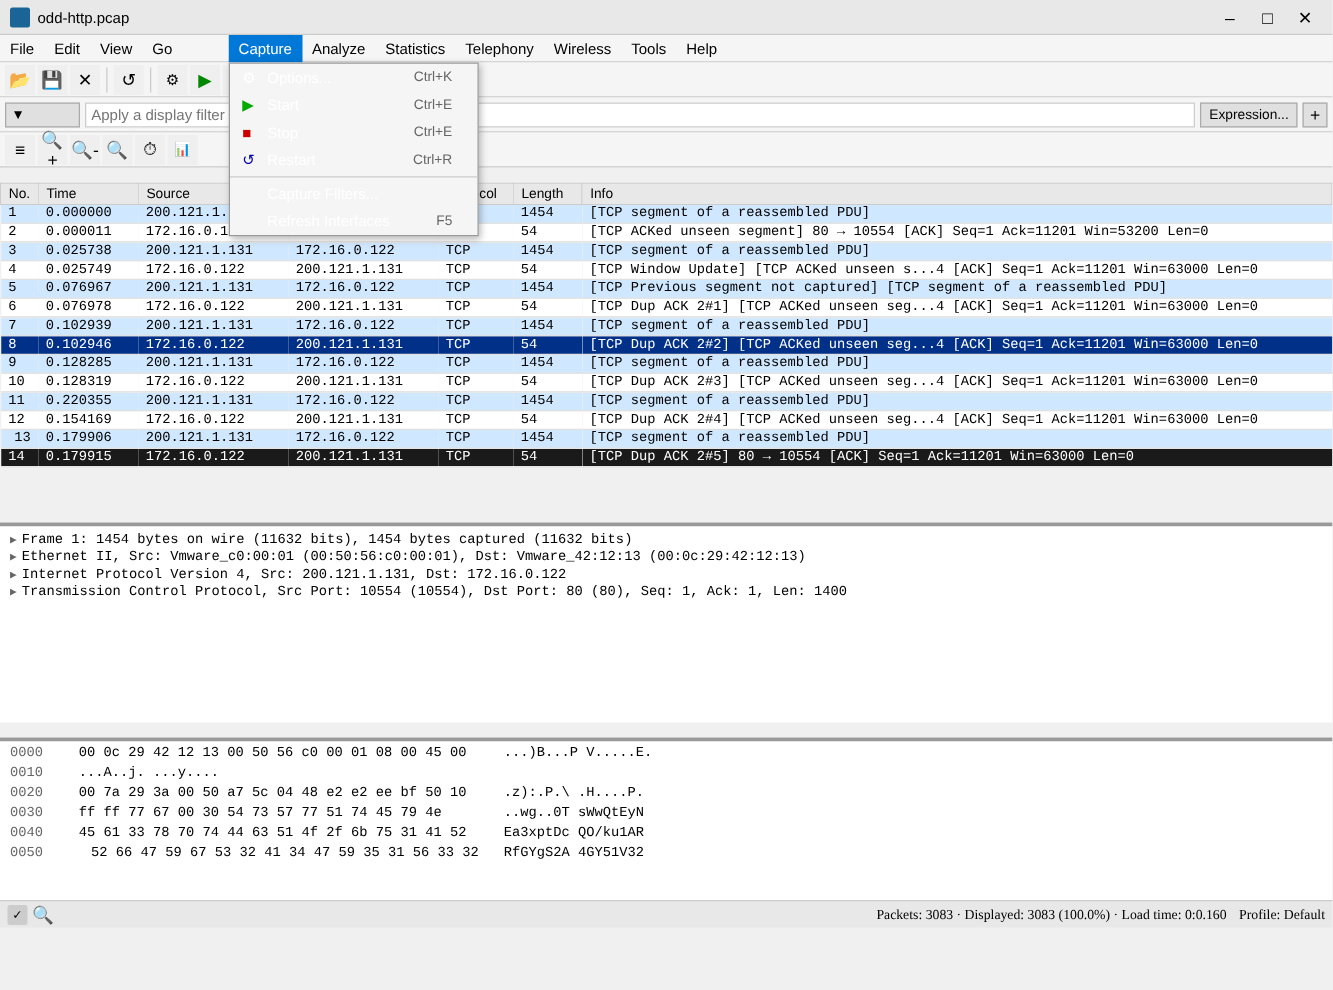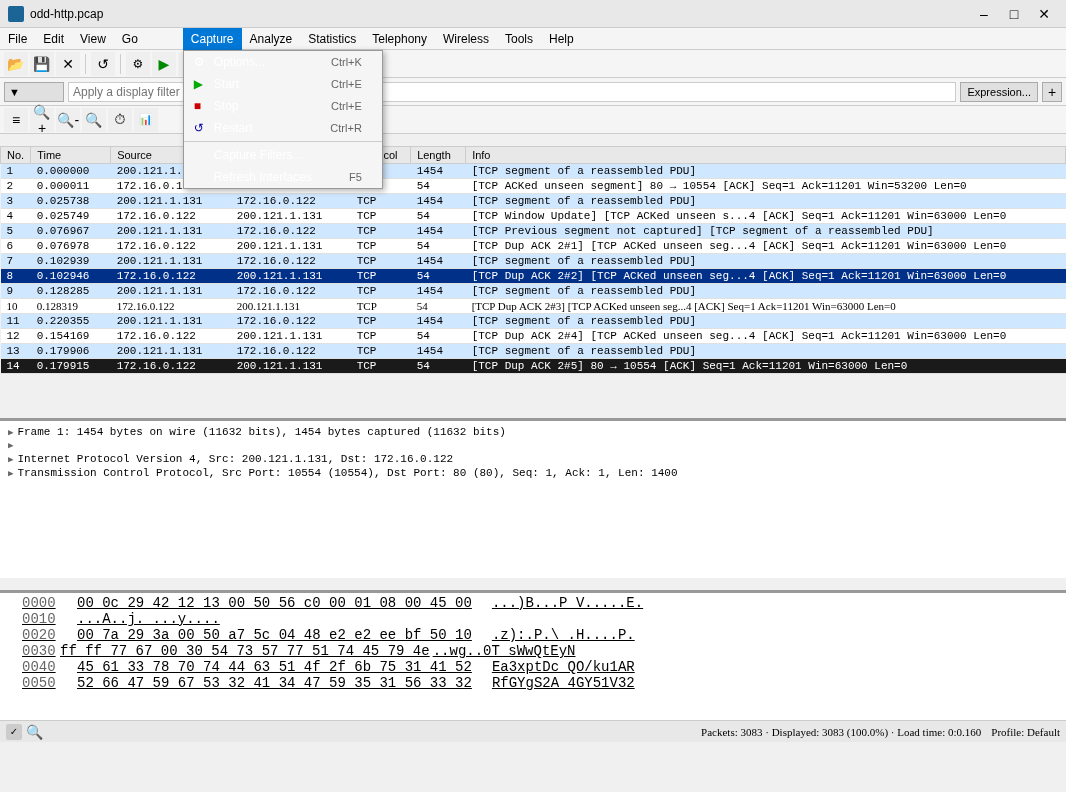--- a/index.html
+++ b/index.html
@@ -270,21 +270,21 @@
         </tr>
         <tr style="background: rgb(208, 232, 255); color: black;">
           <td style="overflow: hidden; text-overflow: ellipsis;">9</td>
           <td style="overflow: hidden; text-overflow: ellipsis;">0.128285</td>
           <td style="overflow: hidden; text-overflow: ellipsis;">200.121.1.131</td>
           <td style="overflow: hidden; text-overflow: ellipsis;">172.16.0.122</td>
           <td style="overflow: hidden; text-overflow: ellipsis;">TCP</td>
           <td style="overflow: hidden; text-overflow: ellipsis;">1454</td>
           <td style="max-width: 400px; overflow: hidden; text-overflow: ellipsis;">[TCP segment of a reassembled PDU]</td>
         </tr>
-        <tr style="background: white; color: black; font-family: Liberation Serif, serif;">
+        <tr style="background: white; color: black;">
           <td style="overflow: hidden; text-overflow: ellipsis;">10</td>
           <td style="overflow: hidden; text-overflow: ellipsis;">0.128319</td>
           <td style="overflow: hidden; text-overflow: ellipsis;">172.16.0.122</td>
           <td style="overflow: hidden; text-overflow: ellipsis;">200.121.1.131</td>
           <td style="overflow: hidden; text-overflow: ellipsis;">TCP</td>
           <td style="overflow: hidden; text-overflow: ellipsis;">54</td>
           <td style="max-width: 400px; overflow: hidden; text-overflow: ellipsis;">[TCP Dup ACK 2#3] [TCP ACKed unseen seg...4 [ACK] Seq=1 Ack=11201 Win=63000 Len=0</td>
         </tr>
         <tr style="background: rgb(208, 232, 255); color: black;">
           <td style="overflow: hidden; text-overflow: ellipsis;">11</td>
@@ -298,21 +298,21 @@
         <tr style="background: white; color: black;">
           <td style="overflow: hidden; text-overflow: ellipsis;">12</td>
           <td style="overflow: hidden; text-overflow: ellipsis;">0.154169</td>
           <td style="overflow: hidden; text-overflow: ellipsis;">172.16.0.122</td>
           <td style="overflow: hidden; text-overflow: ellipsis;">200.121.1.131</td>
           <td style="overflow: hidden; text-overflow: ellipsis;">TCP</td>
           <td style="overflow: hidden; text-overflow: ellipsis;">54</td>
           <td style="max-width: 400px; overflow: hidden; text-overflow: ellipsis;">[TCP Dup ACK 2#4] [TCP ACKed unseen seg...4 [ACK] Seq=1 Ack=11201 Win=63000 Len=0</td>
         </tr>
         <tr style="background: rgb(208, 232, 255); color: black;">
-          <td style="overflow: hidden; text-overflow: ellipsis;">13</td>
+          <td style="overflow: hidden; text-overflow: ellipsis; text-align: right;">13</td>
           <td style="overflow: hidden; text-overflow: ellipsis;">0.179906</td>
           <td style="overflow: hidden; text-overflow: ellipsis;">200.121.1.131</td>
           <td style="overflow: hidden; text-overflow: ellipsis;">172.16.0.122</td>
           <td style="overflow: hidden; text-overflow: ellipsis;">TCP</td>
           <td style="overflow: hidden; text-overflow: ellipsis;">1454</td>
           <td style="max-width: 400px; overflow: hidden; text-overflow: ellipsis;">[TCP segment of a reassembled PDU]</td>
         </tr>
         <tr style="background: rgb(26, 26, 26); color: white;">
           <td style="overflow: hidden; text-overflow: ellipsis;">14</td>
           <td style="overflow: hidden; text-overflow: ellipsis;">0.179915</td>
@@ -327,61 +327,62 @@
 </div>
 
 <div class="details-container scrollable" style="background:white; border-top: 3px solid #999;">
   <div id="details-panel" style="font-family:'Courier New',monospace; font-size:11px; padding:4px;">
   <div style="padding: 1px 4px; display: flex; align-items: center; gap: 4px; cursor: pointer;">
         <span style="font-size: 9px; color: rgb(102, 102, 102);">▶</span>
         <span>Frame 1: 1454 bytes on wire (11632 bits), 1454 bytes captured (11632 bits)</span>
       </div>
       <div style="padding: 1px 4px; display: flex; align-items: center; gap: 4px; cursor: pointer;">
         <span style="font-size: 9px; color: rgb(102, 102, 102);">▶</span>
+        <span>Ethernet II, Src: Vmware_c0:00:01 (00:50:56:c0:00:01), Dst: Vmware_42:12:13 (00:0c:29:42:12:13)</span>
       </div>
       <div style="padding: 1px 4px; display: flex; align-items: center; gap: 4px; cursor: pointer;">
         <span style="font-size: 9px; color: rgb(102, 102, 102);">▶</span>
         <span>Internet Protocol Version 4, Src: 200.121.1.131, Dst: 172.16.0.122</span>
       </div>
       <div style="padding: 1px 4px; display: flex; align-items: center; gap: 4px; cursor: pointer;">
         <span style="font-size: 9px; color: rgb(102, 102, 102);">▶</span>
         <span>Transmission Control Protocol, Src Port: 10554 (10554), Dst Port: 80 (80), Seq: 1, Ack: 1, Len: 1400</span>
       </div>
     </div>
 </div>
 
 <div class="hex-container scrollable" style="background:white; border-top: 3px solid #999;">
-  <div id="hex-panel" style="font-family:'Courier New',monospace; font-size:14px; padding:2px 22px;text-decoration:underline;">
+  <div id="hex-panel" style="font-family:'Courier New',monospace; font-size:11px; padding:2px 8px;">
   <div style="display: flex; gap: 20px; line-height: 16px;">
         <span style="color: rgb(102, 102, 102); min-width: 35px;">0000</span>
         <span style="min-width: 320px;">00 0c 29 42 12 13 00 50  56 c0 00 01 08 00 45 00</span>
         <span>...)B...P V.....E.</span>
       </div>
       <div style="display: flex; gap: 20px; line-height: 16px;">
         <span style="color: rgb(102, 102, 102); min-width: 35px;">0010</span>
         <span>...A..j. ...y....</span>
       </div>
       <div style="display: flex; gap: 20px; line-height: 16px;">
         <span style="color: rgb(102, 102, 102); min-width: 35px;">0020</span>
         <span style="min-width: 320px;">00 7a 29 3a 00 50 a7 5c  04 48 e2 e2 ee bf 50 10</span>
         <span>.z):.P.\ .H....P.</span>
       </div>
-      <div style="display: flex; gap: 3px; line-height: 16px;">
+      <div style="display: flex; gap: 20px; line-height: 16px;">
         <span style="color: rgb(102, 102, 102); min-width: 35px;">0030</span>
         <span style="min-width: 320px;">ff ff 77 67 00 30 54  73 57 77 51 74 45 79 4e</span>
         <span>..wg..0T sWwQtEyN</span>
       </div>
       <div style="display: flex; gap: 20px; line-height: 16px;">
         <span style="color: rgb(102, 102, 102); min-width: 35px;">0040</span>
         <span style="min-width: 320px;">45 61 33 78 70 74 44 63  51 4f 2f 6b 75 31 41 52</span>
         <span>Ea3xptDc QO/ku1AR</span>
       </div>
       <div style="display: flex; gap: 20px; line-height: 16px;">
         <span style="color: rgb(102, 102, 102); min-width: 35px;">0050</span>
-        <span style="min-width: 320px;">52 66 47 59 67 53 32 41  34 47 59 35 31 56 33 32</span>
+        <span style="min-width: 320px; text-align: right;">52 66 47 59 67 53 32 41  34 47 59 35 31 56 33 32</span>
         <span>RfGYgS2A 4GY51V32</span>
       </div>
     </div>
 </div>
 
 <div class="statusbar">
   <div class="status-left">
     <div class="status-indicator">
       <span style="font-size:10px;">✓</span>
     </div>

